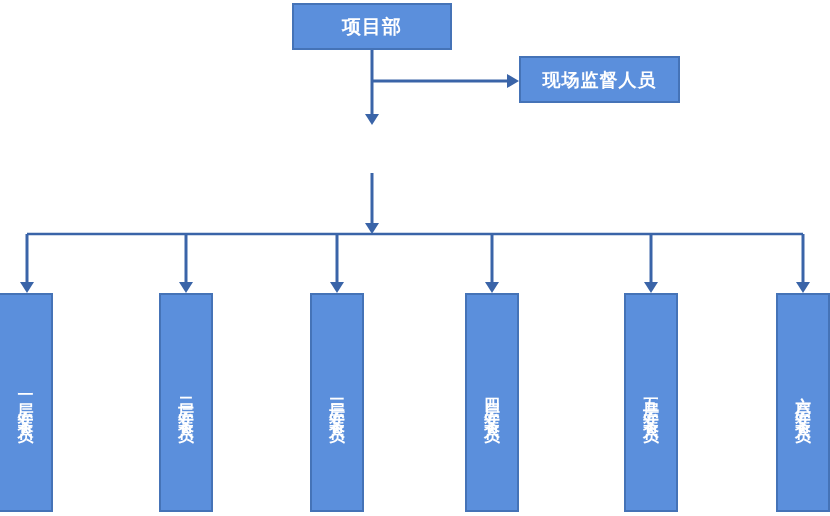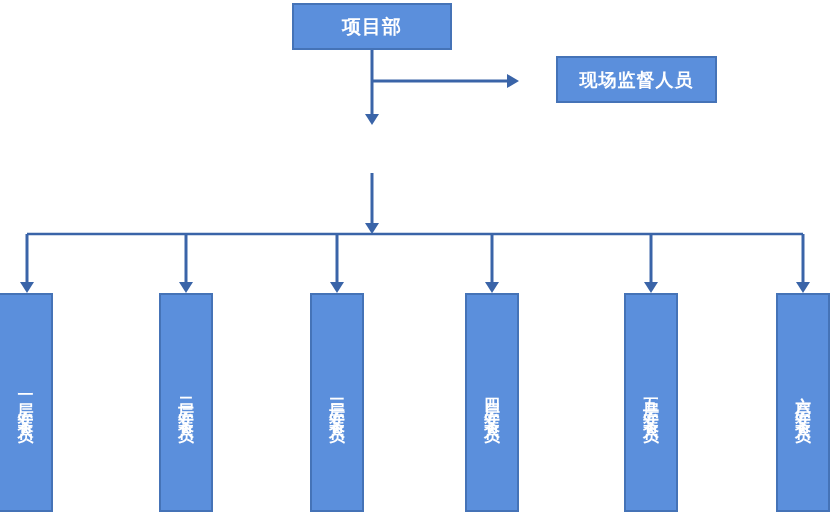--- a/index.html
+++ b/index.html
@@ -38,21 +38,21 @@
     font-size: 16px;
   }
   .vbox span {
     writing-mode: vertical-rl;
     text-orientation: upright;
     letter-spacing: 6px;
     line-height: 1;
   }
   #box-project   { left: 292px; top: 3px;   width: 160px; height: 47px; }
   #box-manager   { left: 291px; top: 125px; width: 162px; height: 48px; }
-  #box-supervise { left: 519px; top: 56px;  width: 161px; height: 47px; font-size: 18px; margin-left: 37px; }
+  #box-supervise { left: 519px; top: 56px;  width: 161px; height: 47px; font-size: 18px; }
   #floor-1 { left: -2px;  width: 55px; }
   #floor-2 { left: 159px; }
   #floor-3 { left: 310px; }
   #floor-4 { left: 465px; }
   #floor-5 { left: 624px; }
   #floor-6 { left: 776px; }
   #connectors {
     position: absolute;
     left: 0; top: 0;
     width: 830px;

